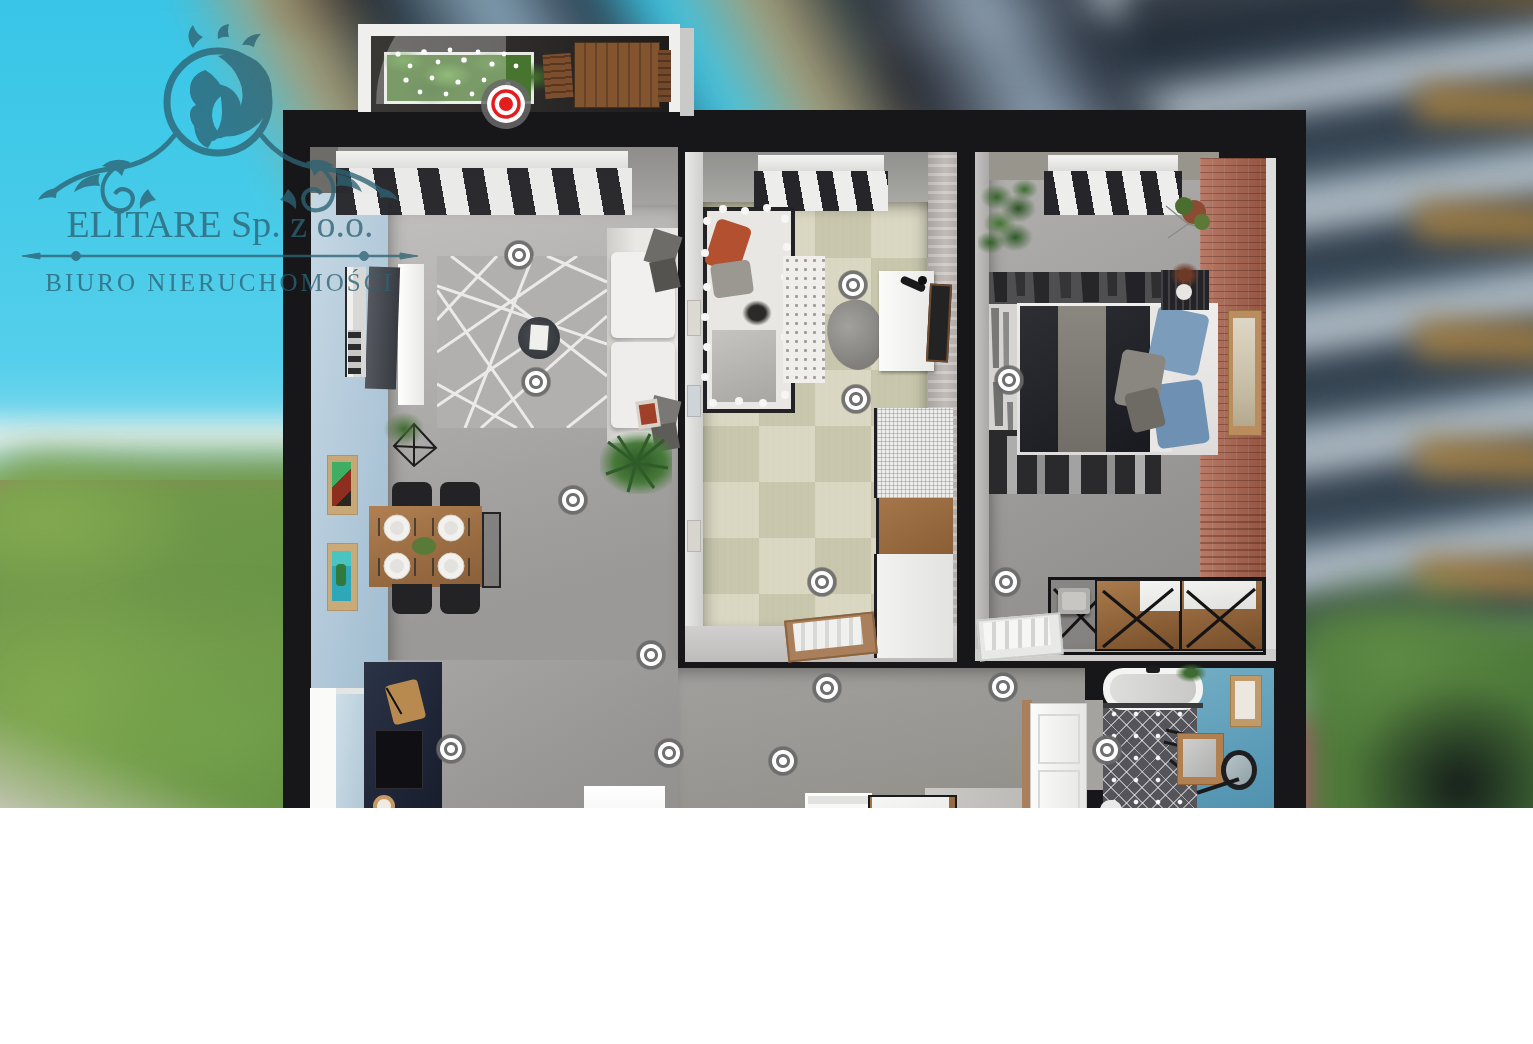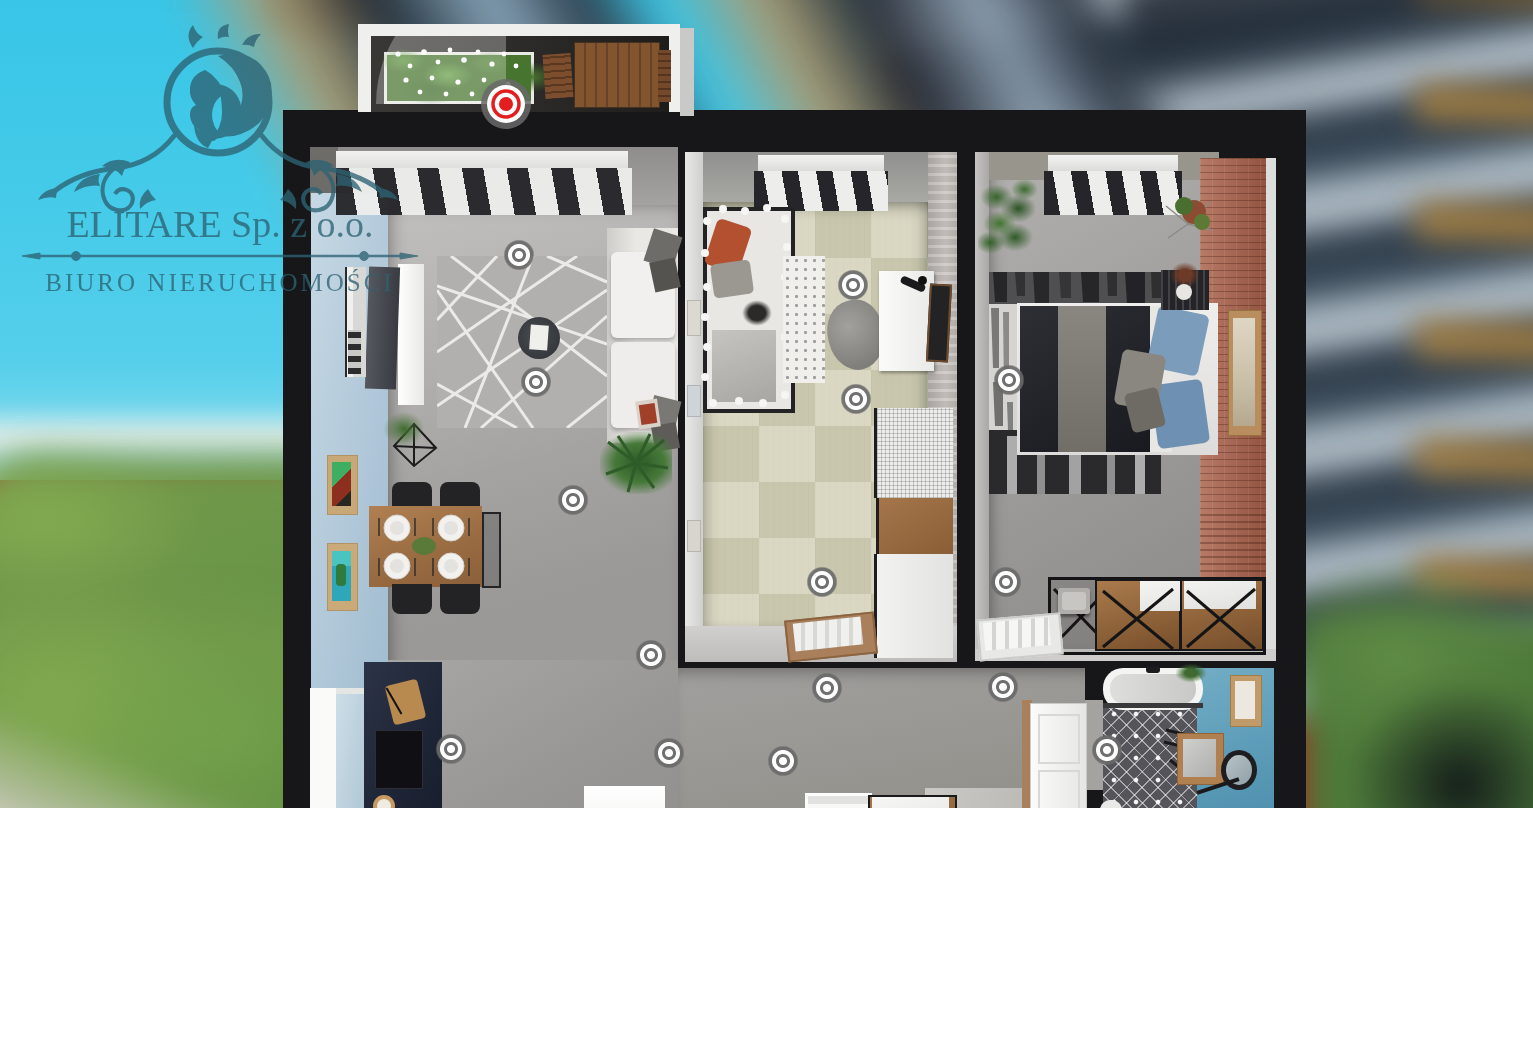--- a/index.html
+++ b/index.html
@@ -1,16 +1,16 @@
 <!DOCTYPE html>
 <html><head>
 <meta charset="utf-8">
 <style>
 html,body{margin:0;padding:0}
-#c{position:relative;width:1533px;height:808px;overflow:hidden;background:#b91c1c;font-family:"Liberation Sans",sans-serif}
+#c{position:relative;width:1533px;height:808px;overflow:hidden;background:#ec4899;font-family:"Liberation Sans",sans-serif}
 .a{position:absolute}
 .spot{position:absolute;width:32px;height:32px;border-radius:50%;
 background:radial-gradient(closest-side,#fff 0 3.5px,#6f6f6f 4.5px 6.5px,#fdfdfd 7.5px 10.5px,rgba(105,105,105,.9) 11.5px 14px,rgba(105,105,105,0) 15.5px)}
 </style>
 </head>
 <body>
 <div id="c">
 
 <div class="a" style="left:0;top:0;width:1533px;height:480px;background:linear-gradient(180deg,#38c5e7 0%,#46cbe9 45%,#55cfeb 75%,#7cd8ec 92%,#b4e3ec 100%)"></div>
 

